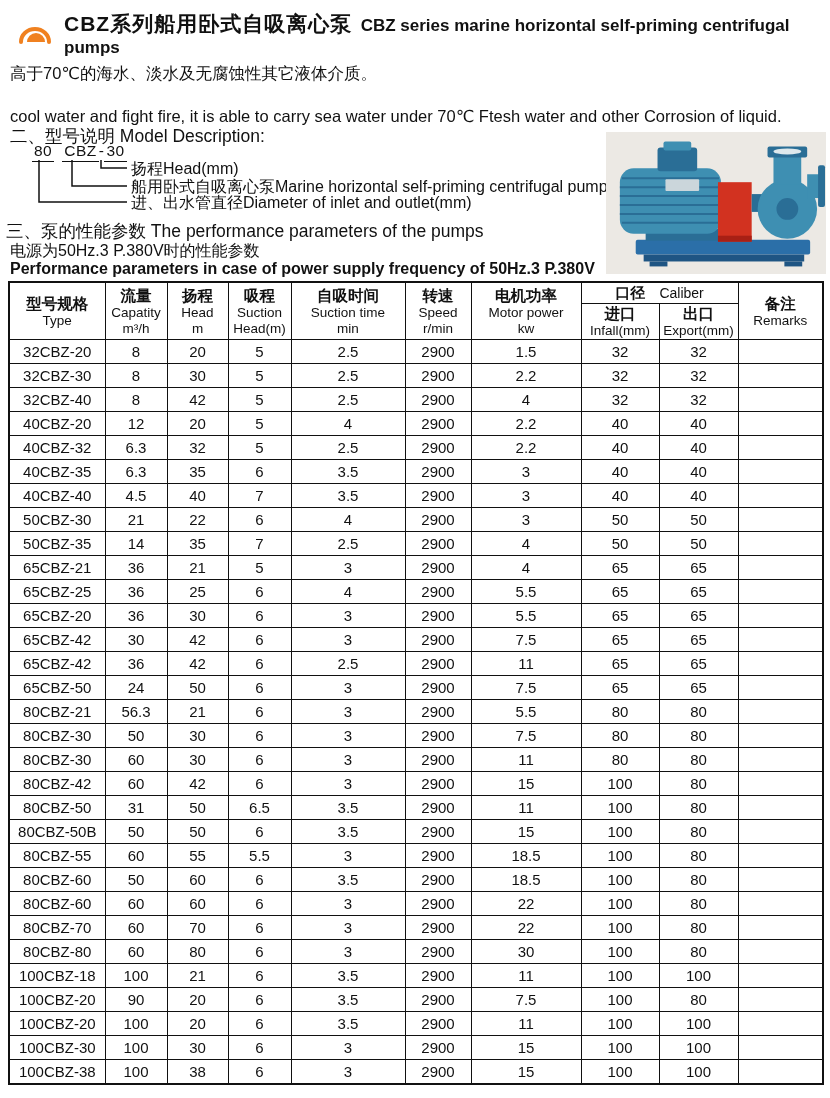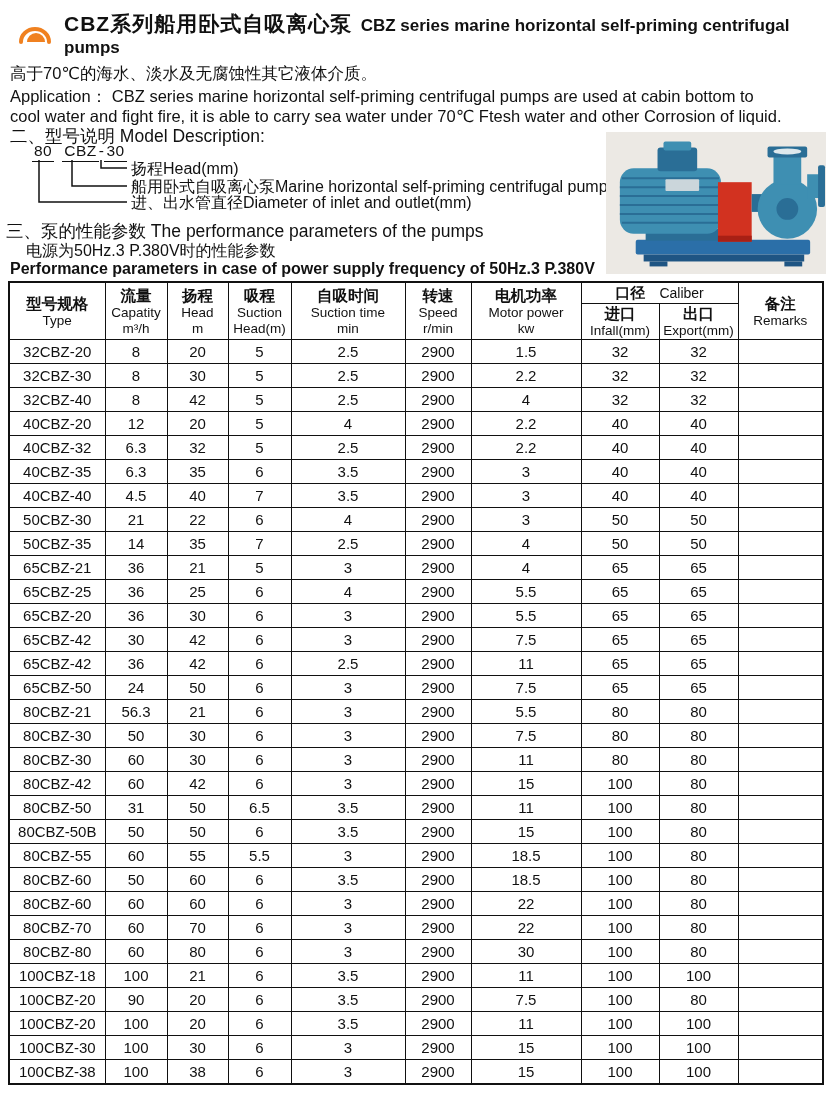--- a/index.html
+++ b/index.html
@@ -18,21 +18,21 @@
   .hdr{position:absolute;top:10px;left:16px;display:flex;align-items:center;gap:10px;}
   .hdr .logo{flex:0 0 auto;}
   .title-zh{font-size:21px;font-weight:bold;letter-spacing:1px;}
   .title-en{font-size:17px;font-weight:bold;margin-left:4px;}
   
   .pline{position:absolute;left:10px;width:812px;font-size:16.5px;white-space:nowrap;}
   .zh1{top:41px;} .zh2{top:63px;}
   .en1{top:86px;} .en2{top:107px;}
   .h2{position:absolute;top:124px;left:10px;font-size:17.5px;white-space:nowrap;}
   .h3{position:absolute;top:219px;left:6px;font-size:17.5px;white-space:nowrap;}
-  .sub-zh{position:absolute;top:241px;left:10px;font-size:16px;white-space:nowrap;margin-left:16px;}
+  .sub-zh{position:absolute;top:241px;left:10px;font-size:16px;white-space:nowrap;}
   .sub-en{position:absolute;top:260px;left:10px;font-size:16px;white-space:nowrap;font-weight:bold;}
   
   .code{position:absolute;top:142px;left:32px;font-size:15.5px;letter-spacing:.5px;white-space:nowrap;}
   .code .tok{display:inline-block;border-bottom:1.5px solid var(--ink);padding:0 2px 1px 2px;}
   .code .gap{display:inline-block;width:8px;}
   .diag-lines{position:absolute;top:140px;left:0;}
   .diag-label{position:absolute;left:131px;font-size:16px;white-space:nowrap;}
   .dl0{top:159px;} .dl1{top:177px;} .dl2{top:193px;}
   
   .photo{position:absolute;top:132px;left:606px;width:220px;height:142px;background:var(--photo-bg);}
@@ -75,21 +75,20 @@
       <path d="M5 21 A 14 13 0 0 1 33 21" fill="none" stroke="var(--accent)" stroke-width="4" stroke-linecap="round"></path>
       <path d="M11 21 A 9 9 0 0 1 29 21 Z" fill="var(--accent)"></path>
     </svg>
     <div>
       <span class="title-zh">CBZ系列船用卧式自吸离心泵</span>
       <span class="title-en">CBZ series marine horizontal self-priming centrifugal pumps</span>
     </div>
   </div>
 
   <div class="pline zh2">高于70℃的海水、淡水及无腐蚀性其它液体介质。</div>
-  <div class="pline en1">Application：  CBZ series marine horizontal self-priming centrifugal pumps are used at cabin bottom to</div>
   <div class="pline en2">cool water and fight fire, it is able to carry sea water under 70℃ Ftesh water and other Corrosion of liquid.</div>
 
   <div class="h2">二、型号说明  Model Description:</div>
 
   <div class="code">
     <span class="tok">80</span><span class="gap"></span><span class="tok">CBZ</span><span>-</span><span class="tok">30</span>
   </div>
   <svg class="diag-lines" width="320" height="80" viewBox="0 0 320 80">
     <polyline points="101,20 101,28 127,28" fill="none" stroke="var(--ink)" stroke-width="1.5"></polyline>
     <polyline points="72,20 72,46 127,46" fill="none" stroke="var(--ink)" stroke-width="1.5"></polyline>

